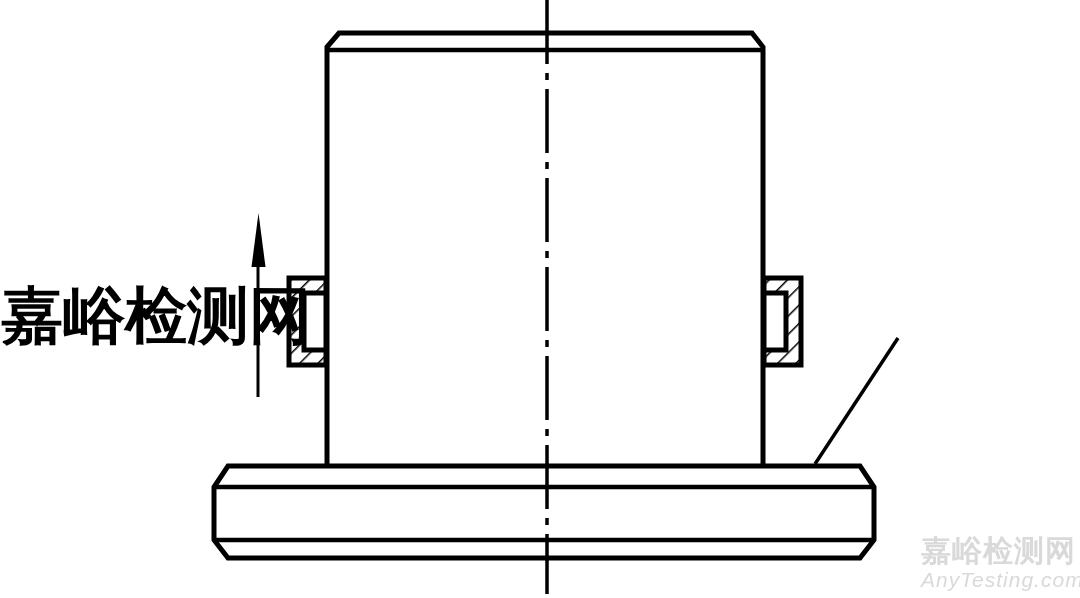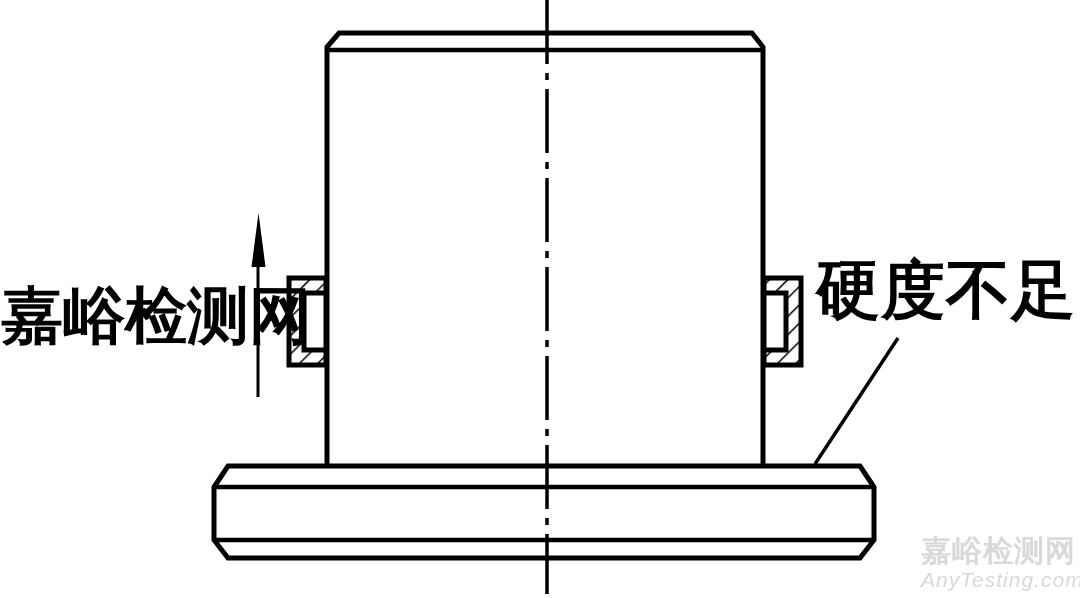--- a/index.html
+++ b/index.html
@@ -77,20 +77,19 @@
     <g>
       <line class="arrow-shaft" x1="258" y1="397" x2="258" y2="264"></line>
       <polygon class="arrow-head" points="258.5,213 265.5,267 251.5,267"></polygon>
     </g>
 
     <line class="leader" x1="815" y1="464" x2="898" y2="338"></line>
   </svg>
 
   <div class="label label-run">嘉峪检测网</div>
 
-  <div class="label label-hardness">硬度不足</div>
 
   <div class="watermark">
     <div class="watermark-cn">嘉峪检测网</div>
     <div class="watermark-en">AnyTesting.com</div>
   </div>
 
 </div>
 
 </body></html>

